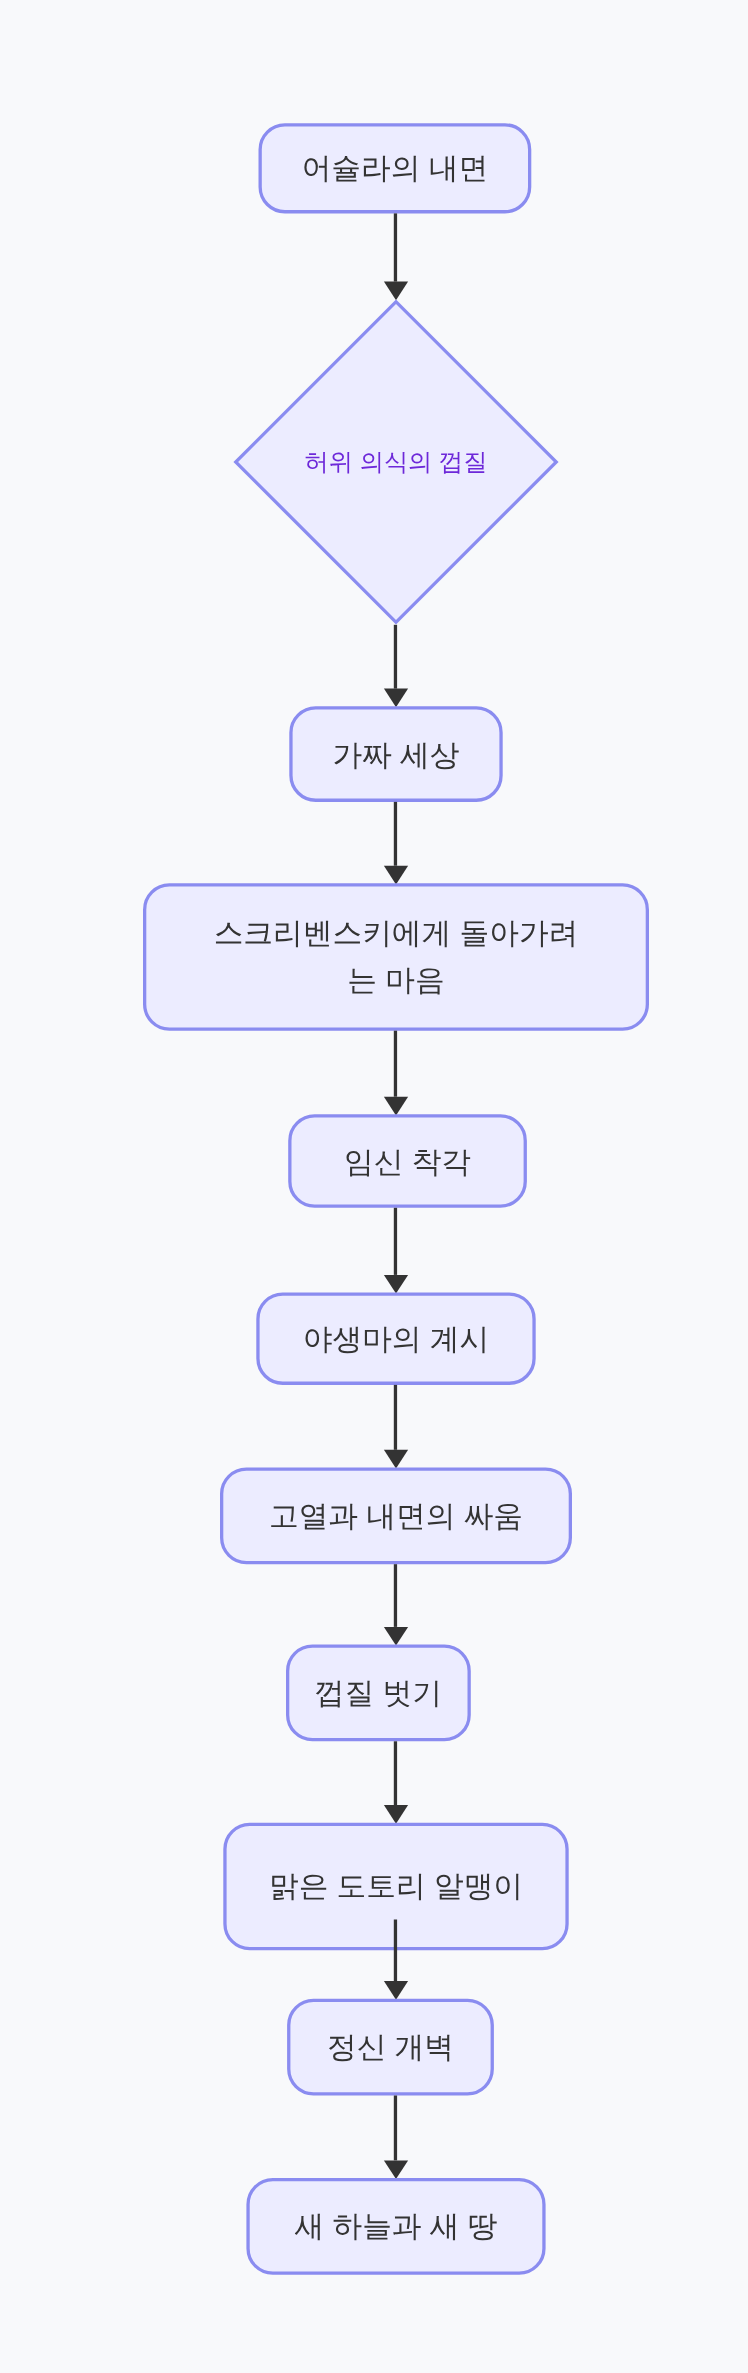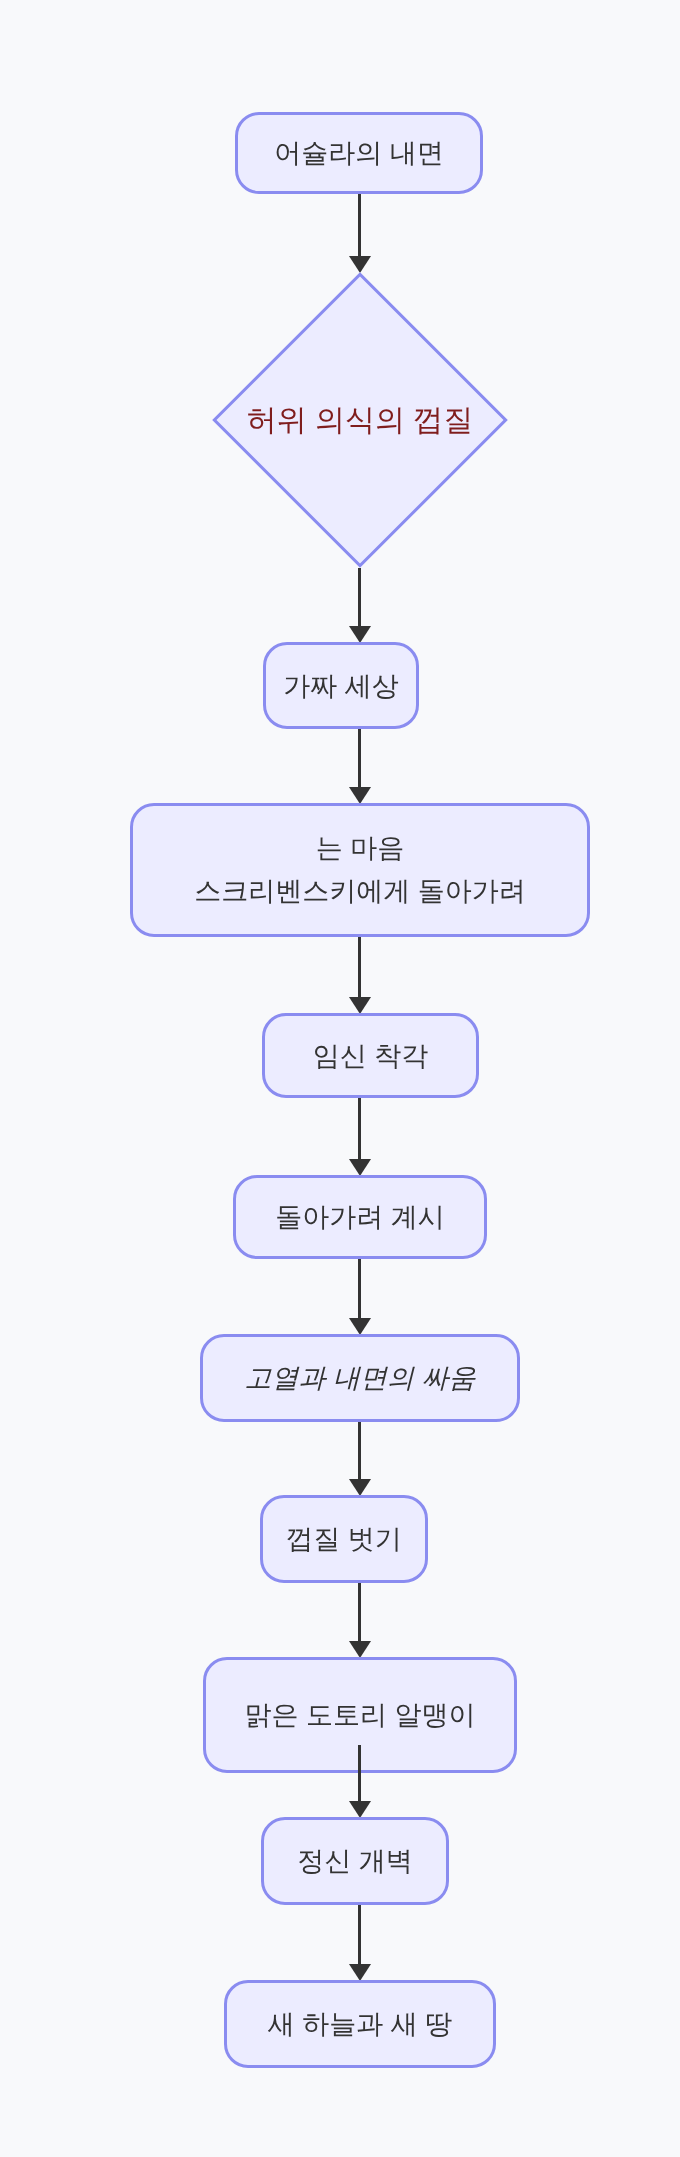--- a/index.html
+++ b/index.html
@@ -55,22 +55,22 @@
     background: #ECECFF;
     border: 3px solid #8A8CF0;
     box-sizing: border-box;
   }
   .diamond-label {
     position: absolute;
     inset: 0;
     display: flex;
     align-items: center;
     justify-content: center;
-    color: #7f1d1d;
-    font-size: 30px;
+    color: #6d28d9;
+    font-size: 22px;
     white-space: nowrap;
     overflow: hidden;
   }
   .edge-line {
     position: absolute;
     left: 358px;
     width: 3px;
     background: #333333;
   }
   .edge-arrowhead {
@@ -100,60 +100,60 @@
   <div class="diamond-box" style="left:212px; top:272px; width:296px; height:296px;">
     <div class="diamond-shape"></div>
     <div class="diamond-label">허위 의식의 껍질</div>
   </div>
 
   <div>
     <div class="edge-line" style="top:568px; height:58px;"></div>
     <div class="edge-arrowhead" style="top:626px;"></div>
   </div>
 
-  <div class="node" style="left:263px; top:642px; width:156px; height:87px;">
+  <div class="node" style="left:263px; top:642px; width:194px; height:87px;">
     <span class="label">가짜 세상</span>
   </div>
 
   <div>
     <div class="edge-line" style="top:729px; height:58px;"></div>
     <div class="edge-arrowhead" style="top:787px;"></div>
   </div>
 
   <div class="node" style="left:130px; top:803px; width:460px; height:134px;">
     <div class="label-multiline">
+      <div>스크리벤스키에게 돌아가려</div>
       <div>는 마음</div>
-      <div>스크리벤스키에게 돌아가려</div>
     </div>
   </div>
 
   <div>
     <div class="edge-line" style="top:937px; height:60px;"></div>
     <div class="edge-arrowhead" style="top:997px;"></div>
   </div>
 
   <div class="node" style="left:262px; top:1013px; width:217px; height:85px;">
     <span class="label">임신 착각</span>
   </div>
 
   <div>
     <div class="edge-line" style="top:1098px; height:61px;"></div>
     <div class="edge-arrowhead" style="top:1159px;"></div>
   </div>
 
   <div class="node" style="left:233px; top:1175px; width:254px; height:84px;">
-    <span class="label">돌아가려 계시</span>
+    <span class="label">야생마의 계시</span>
   </div>
 
   <div>
     <div class="edge-line" style="top:1259px; height:59px;"></div>
     <div class="edge-arrowhead" style="top:1318px;"></div>
   </div>
 
-  <div class="node" style="left:200px; top:1334px; width:320px; height:88px;font-style:italic;">
+  <div class="node" style="left:200px; top:1334px; width:320px; height:88px;">
     <span class="label">고열과 내면의 싸움</span>
   </div>
 
   <div>
     <div class="edge-line" style="top:1422px; height:57px;"></div>
     <div class="edge-arrowhead" style="top:1479px;"></div>
   </div>
 
   <div class="node" style="left:260px; top:1495px; width:168px; height:88px;">
     <span class="label">껍질 벗기</span>

